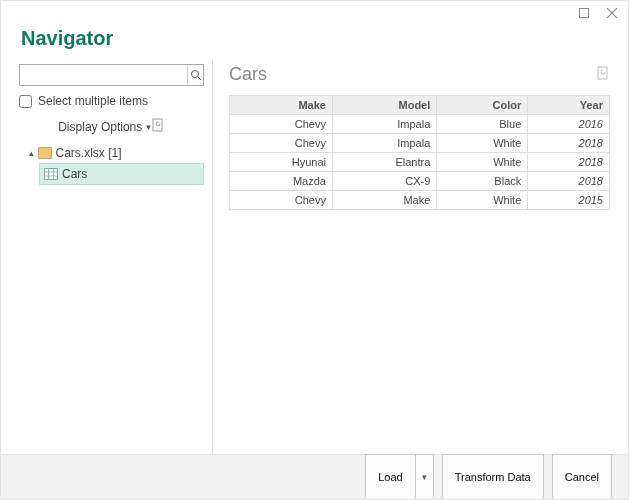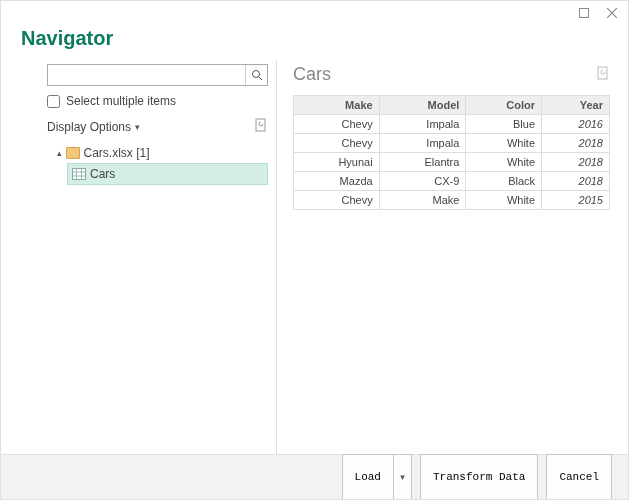--- a/index.html
+++ b/index.html
@@ -35,24 +35,23 @@
     margin: 0;
     font-size: 20px;
     font-weight: 700;
     color: #0d7a5f;
   }
   .main {
     display: flex;
     height: 395px;
   }
   .left {
-    width: 248px;
+    width: 212px;
     padding: 4px 8px 4px 18px;
     border-right: 1px solid #ddd;
-    margin-left: 28px;
   }
   .searchwrap {
     display: flex;
     border: 1px solid #aaa;
     height: 22px;
     margin-bottom: 8px;
   }
   .searchwrap input {
     flex: 1;
     border: none;
@@ -70,21 +69,21 @@
   .checkrow {
     display: flex;
     align-items: center;
     gap: 6px;
     margin-bottom: 10px;
   }
   .checkrow input { margin: 0; }
   .disprow {
     display: flex;
     align-items: center;
-    justify-content: space-between;
+    justify-content: center;
     margin-bottom: 8px;
   }
   .disprow .lbl {
     display: flex; align-items: center; gap: 4px;
     cursor: default;
   }
   .disprow .refresh {
     color: #888;
   }
   .treeitem {
@@ -163,21 +162,21 @@
     justify-content: flex-end;
     align-items: center;
     padding: 0 16px;
     gap: 8px;
   }
   .btn {
     background: #fdfdfd;
     border: 1px solid #c8c8c8;
     padding: 16px 12px;
     font-size: 11px;
-    font-family: Liberation Mono, monospace;
+    font-family: Liberation Sans, sans-serif;
     cursor: default;
     min-width: 60px;
     text-align: center;
   }
   .splitbtn {
     display: flex;
   }
   .splitbtn .btn { min-width: 50px; }
   .splitbtn .drop {
     border: 1px solid #c8c8c8;

